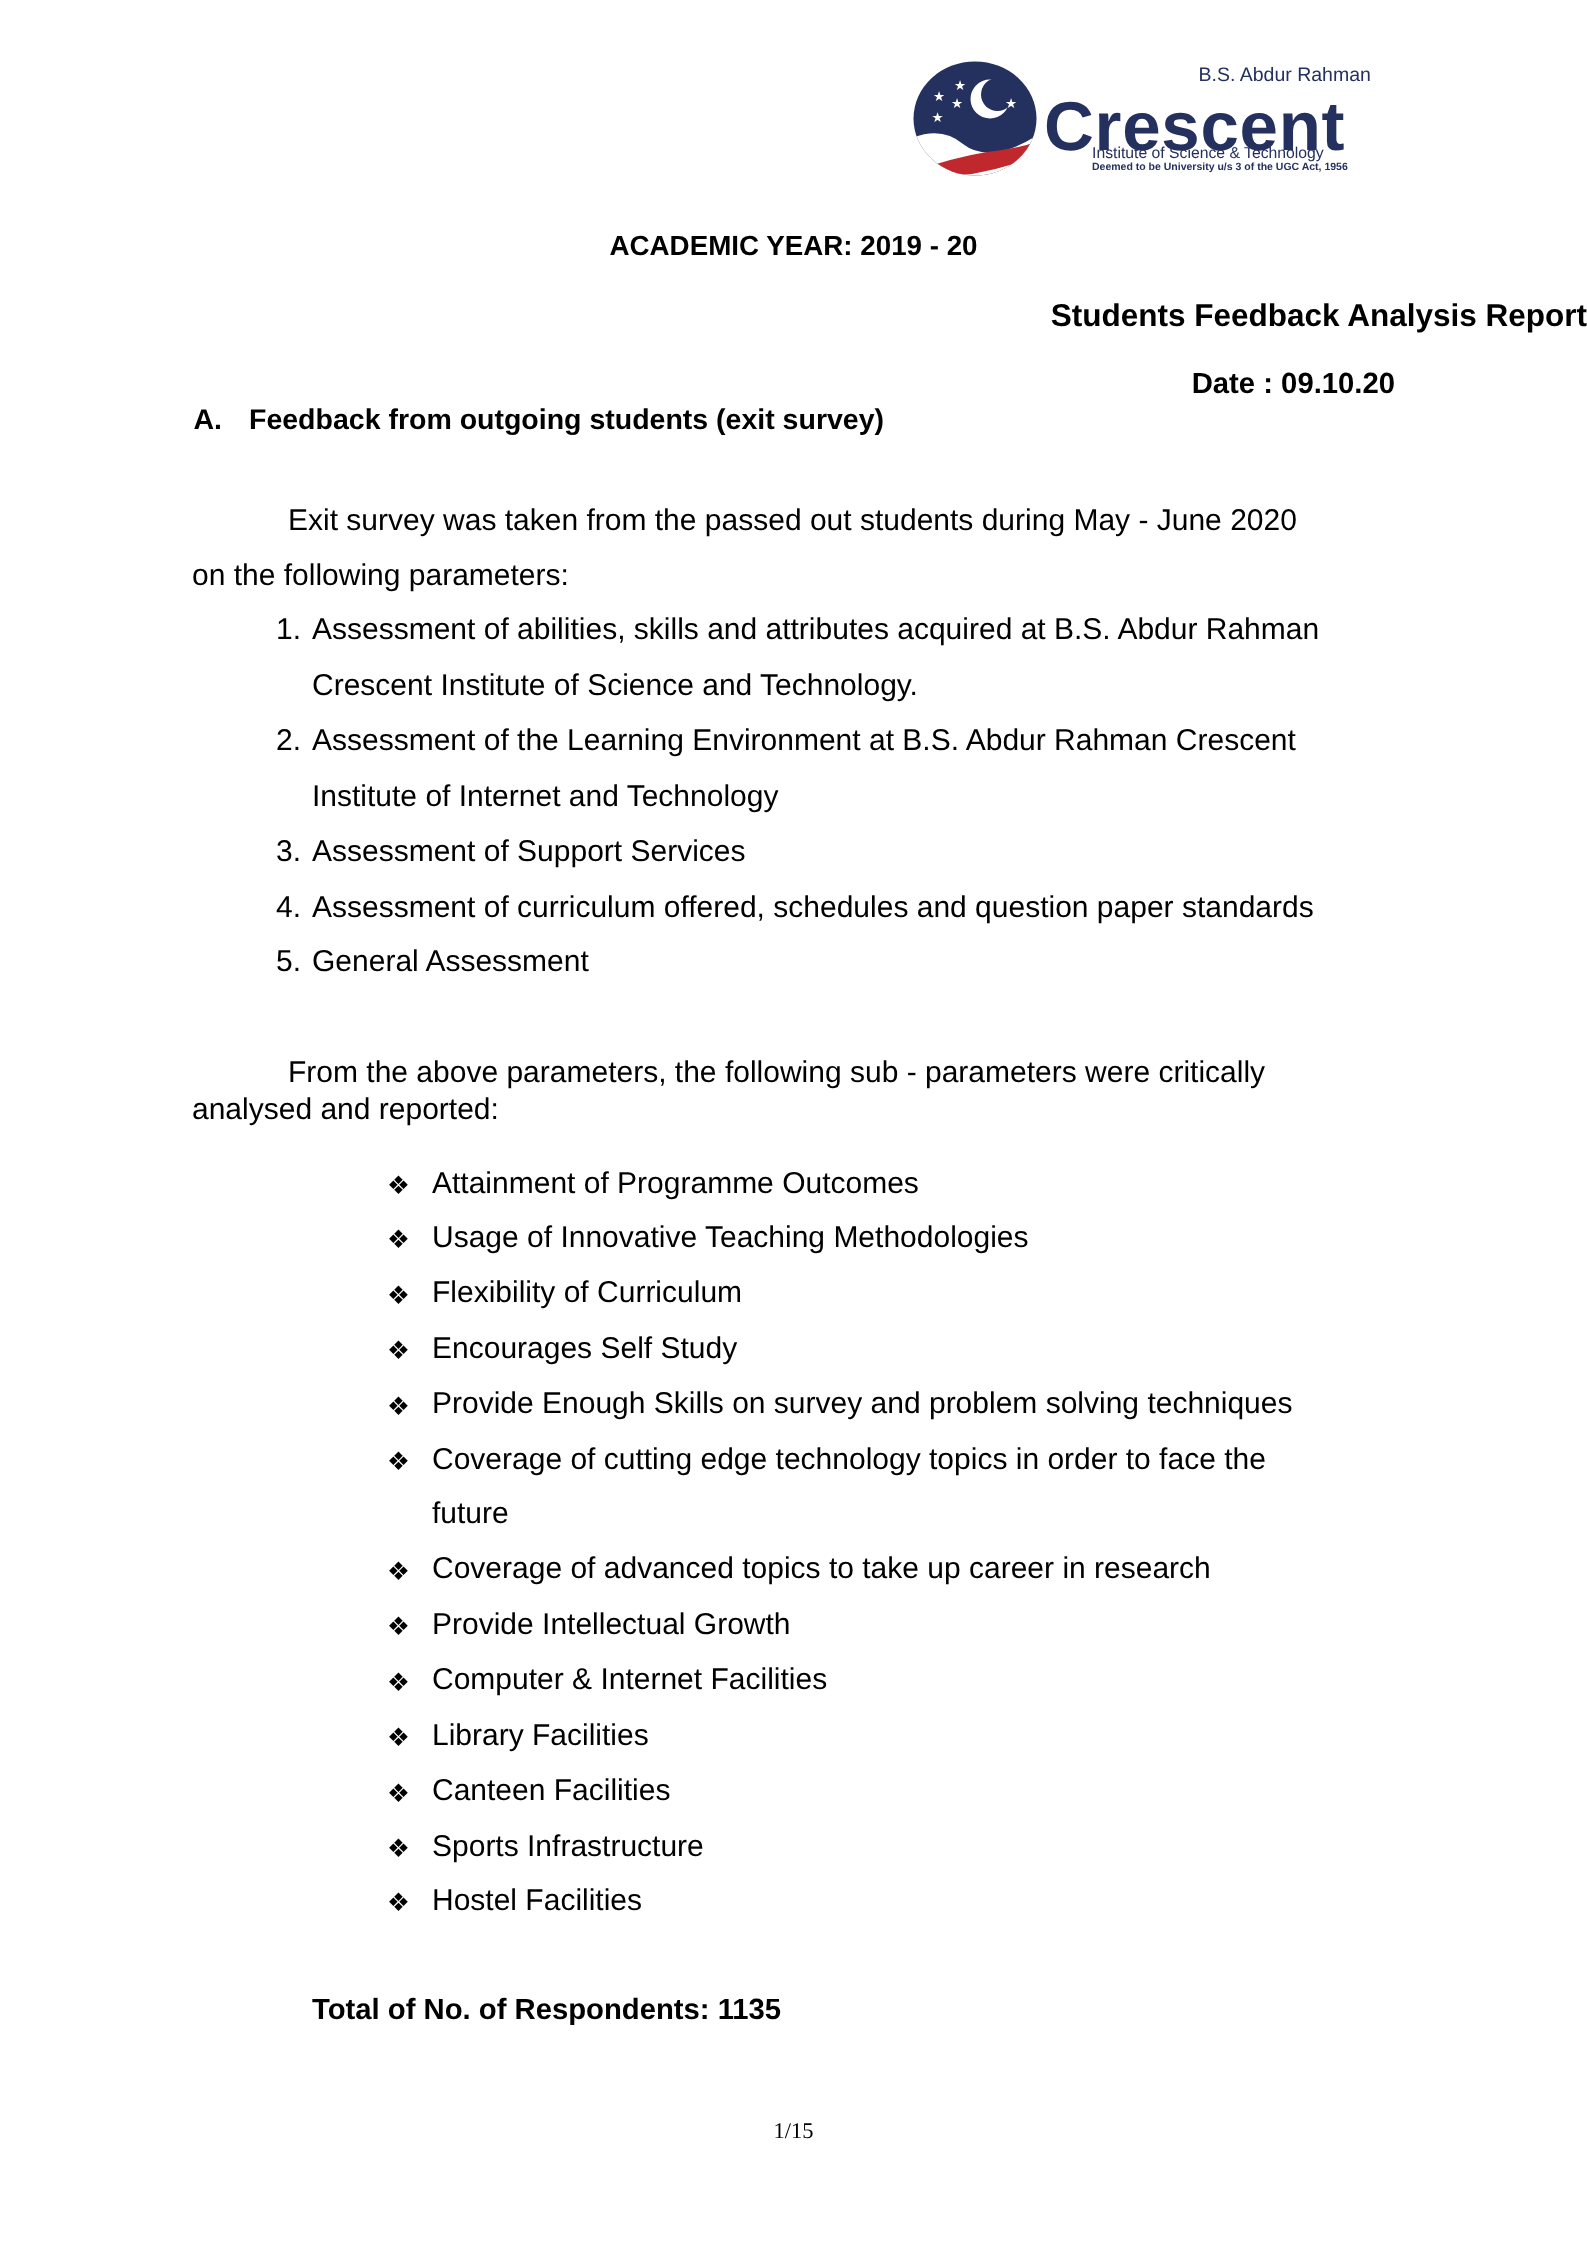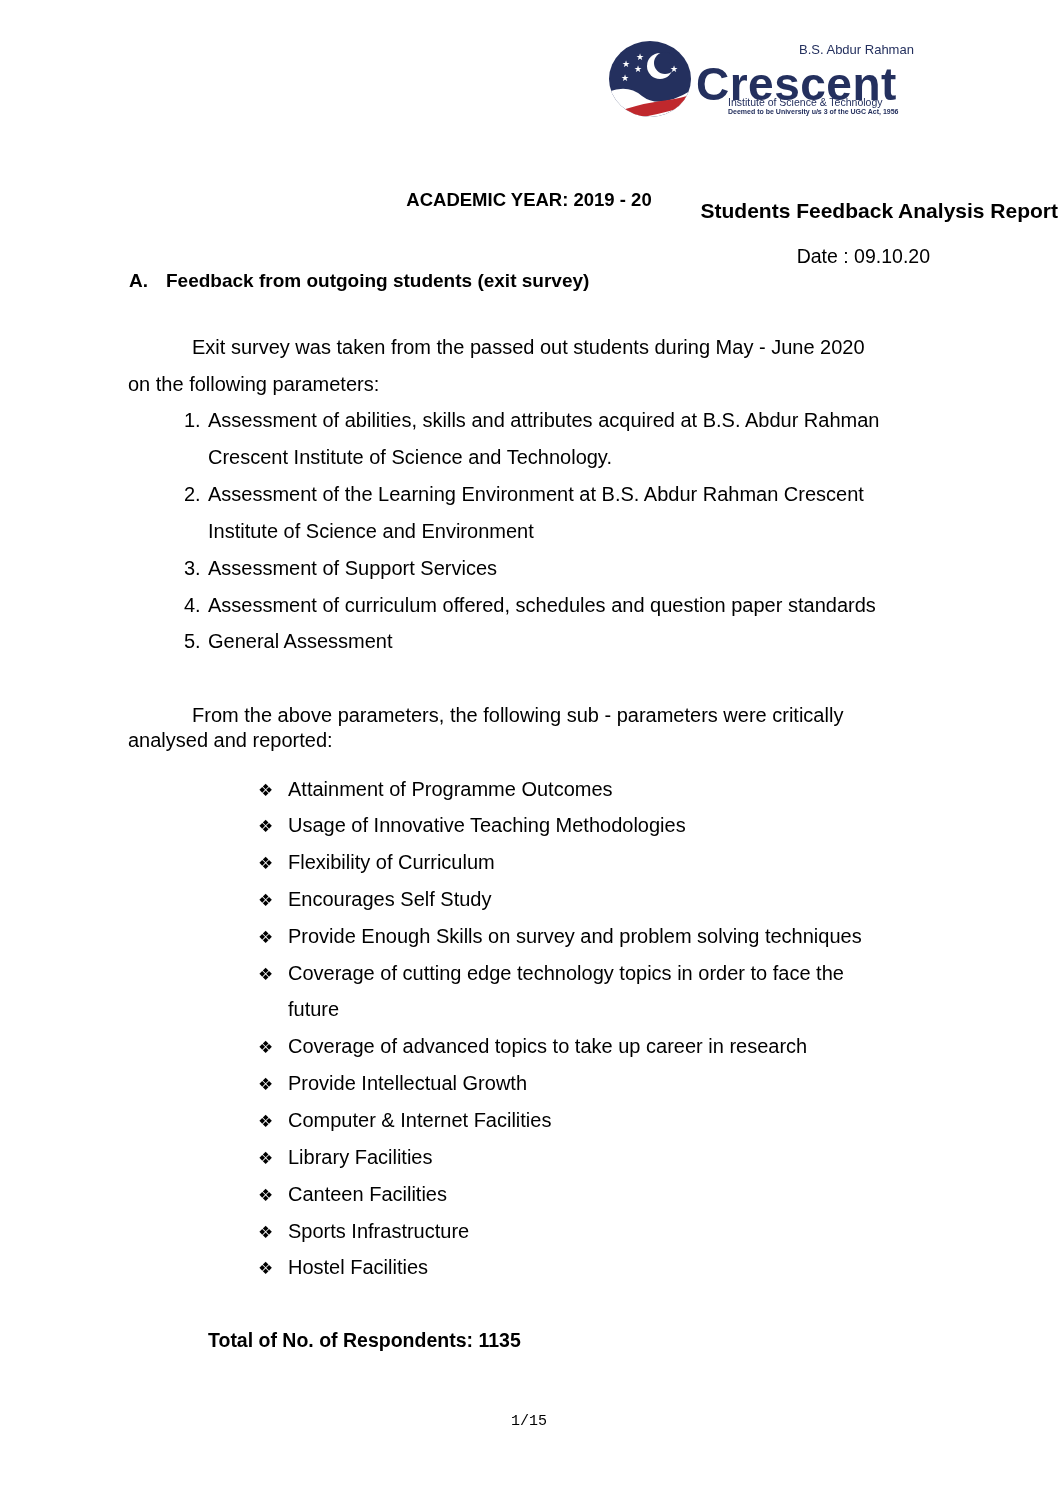--- a/index.html
+++ b/index.html
@@ -8,43 +8,43 @@
     .abs { position: absolute; }
 
     
     .logo { left: 608px; top: 38px; width: 330px; height: 84px; }
     .logo-emblem { position: absolute; left: 0; top: 2px; width: 84px; height: 78px; }
     .logo-top { position: absolute; left: 191px; top: 4px; font-size: 13px; color: #24305e; white-space: nowrap; }
     .logo-main { position: absolute; left: 88px; top: 13px; font-size: 46px; font-weight: bold; color: #24305e; letter-spacing: 0.5px; white-space: nowrap; line-height: 1; margin-top: 10px; }
     .logo-sub1 { position: absolute; left: 120px; top: 58px; font-size: 10.5px; color: #24305e; white-space: nowrap; }
     .logo-sub2 { position: absolute; left: 120px; top: 70px; font-size: 7px; color: #24305e; white-space: nowrap; font-weight: bold; }
 
-    .academic-year { left: 0; width: 1058px; top: 153px; text-align: center; font-weight: bold; font-size: 18.5px; margin-top: 36px; }
+    .academic-year { left: 0; width: 1058px; top: 153px; text-align: center; font-weight: bold; font-size: 18.5px; }
     .report-title { left: 0; width: 1058px; top: 199px; text-align: right; font-weight: bold; font-size: 21px; }
-    .date { right: 128px; top: 245px; font-weight: normal; font-size: 19.5px; }
+    .date { right: 128px; top: 245px; font-weight: bold; font-size: 19.5px; }
     .section-a { left: 129px; top: 270px; font-weight: bold; font-size: 19px; white-space: nowrap; }
     .section-a .letter { display: inline-block; width: 37px; }
 
     .para { font-size: 20px; white-space: nowrap; }
     .p1a { left: 192px; top: 336px; }
     .p1b { left: 128px; top: 373px; }
 
     .num-item { font-size: 20px; white-space: nowrap; }
     .num-item .n { position: absolute; left: 184px; }
     .num-item .t { position: absolute; left: 208px; }
 
     .p2a { left: 192px; top: 704px; text-align: center; }
     .p2b { left: 128px; top: 729px; }
 
     .bullet { font-size: 20px; white-space: nowrap; }
     .bullet .b { position: absolute; left: 258px; font-size: 17px; top: 2px; }
     .bullet .t { position: absolute; left: 288px; }
 
     .respondents { left: 208px; top: 1329px; font-weight: bold; font-size: 19.5px; white-space: nowrap; }
-    .page-num { left: 0; width: 1058px; top: 1413px; text-align: center; font-size: 15px; font-family: Liberation Mono, monospace; }
+    .page-num { left: 0; width: 1058px; top: 1413px; text-align: center; font-size: 15px; font-family: Liberation Serif, serif; }
   </style>
 </head>
 <body>
 
 <div class="abs logo">
   <svg class="logo-emblem" viewBox="0 0 84 78">
     <defs>
       <clipPath id="circ">
           <ellipse cx="42" cy="39" rx="41" ry="38"></ellipse>
         </clipPath>
@@ -86,21 +86,21 @@
   <span class="t">Assessment of abilities, skills and attributes acquired at B.S. Abdur Rahman</span>
 </div>
 <div class="abs num-item" style="left:0;top:446px;width:1058px;">
   <span class="t">Crescent Institute of Science and Technology.</span>
 </div>
 <div class="abs num-item" style="left:0;top:483px;width:1058px;">
   <span class="n">2.</span>
   <span class="t">Assessment of the Learning Environment at B.S. Abdur Rahman Crescent</span>
 </div>
 <div class="abs num-item" style="left:0;top:520px;width:1058px;">
-  <span class="t">Institute of Science and Environment</span>
+  <span class="t">Institute of Internet and Technology</span>
 </div>
 <div class="abs num-item" style="left:0;top:557px;width:1058px;">
   <span class="n">3.</span>
   <span class="t">Assessment of Support Services</span>
 </div>
 <div class="abs num-item" style="left:0;top:594px;width:1058px;">
   <span class="n">4.</span>
   <span class="t">Assessment of curriculum offered, schedules and question paper standards</span>
 </div>
 <div class="abs num-item" style="left:0;top:630px;width:1058px;">

